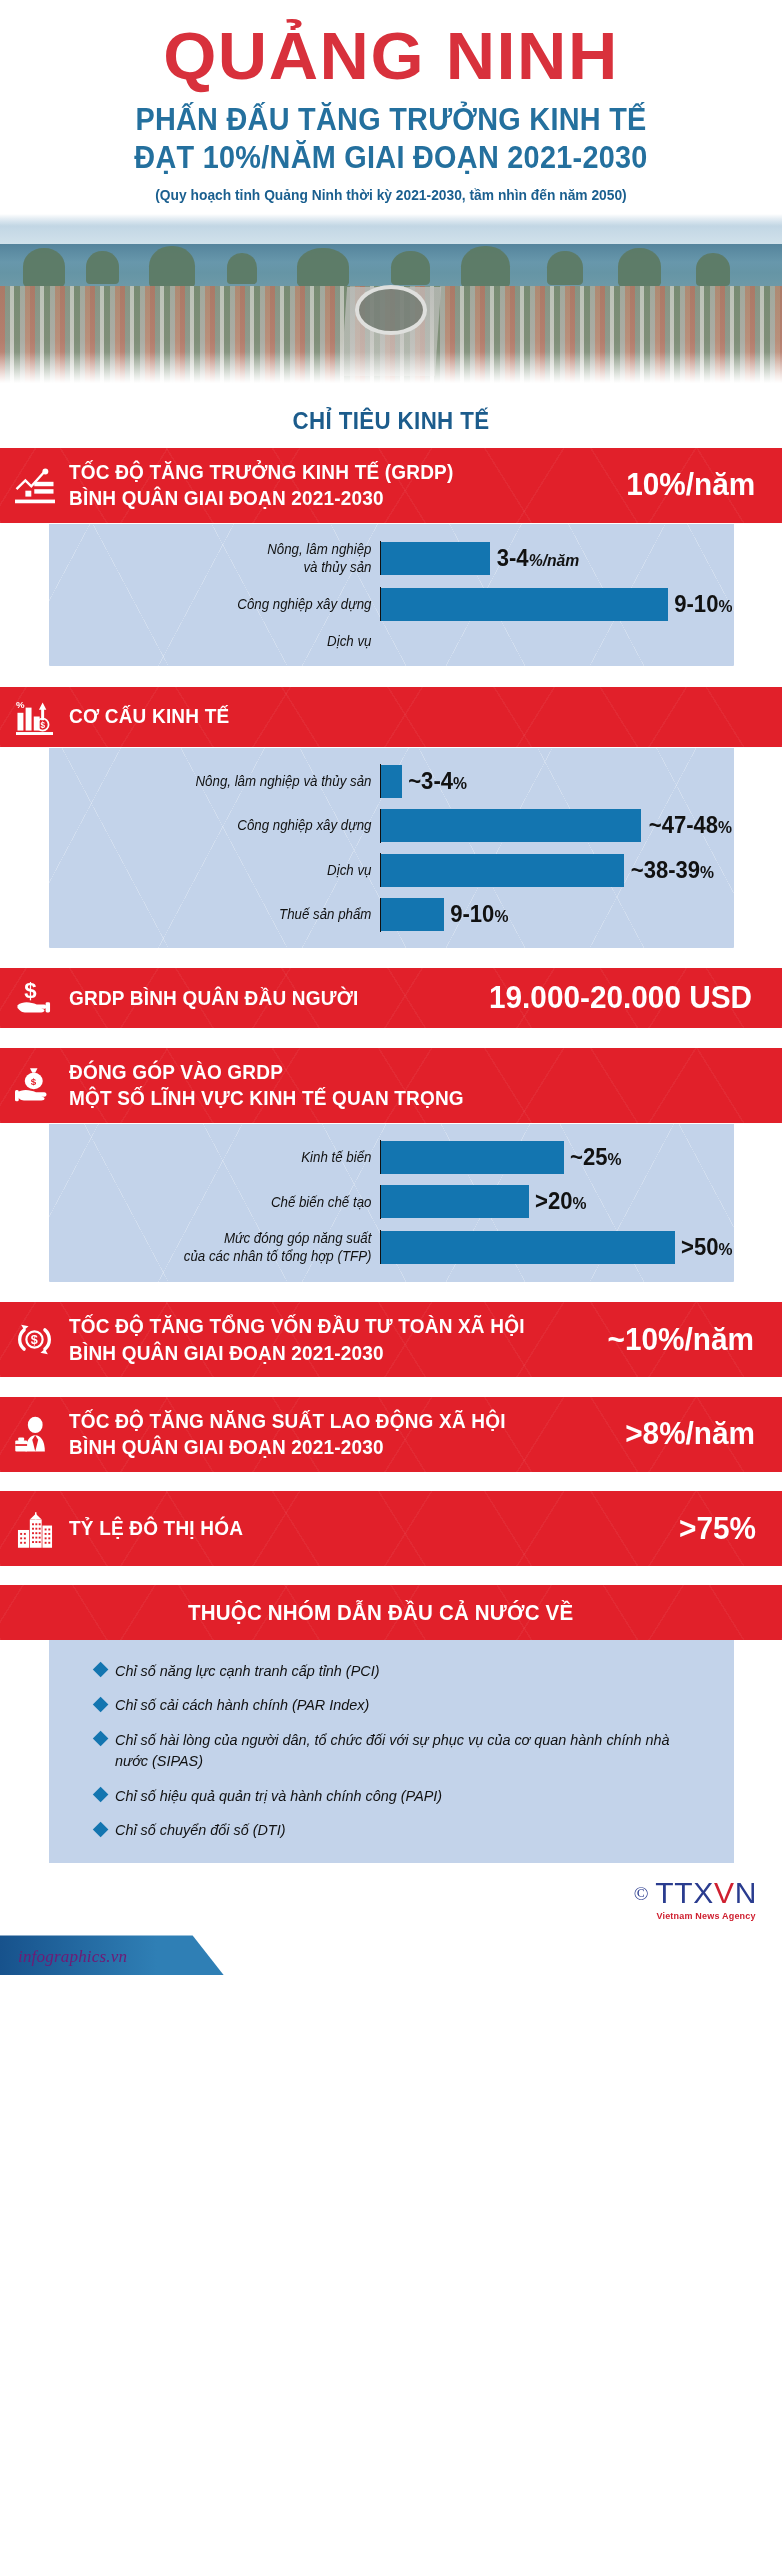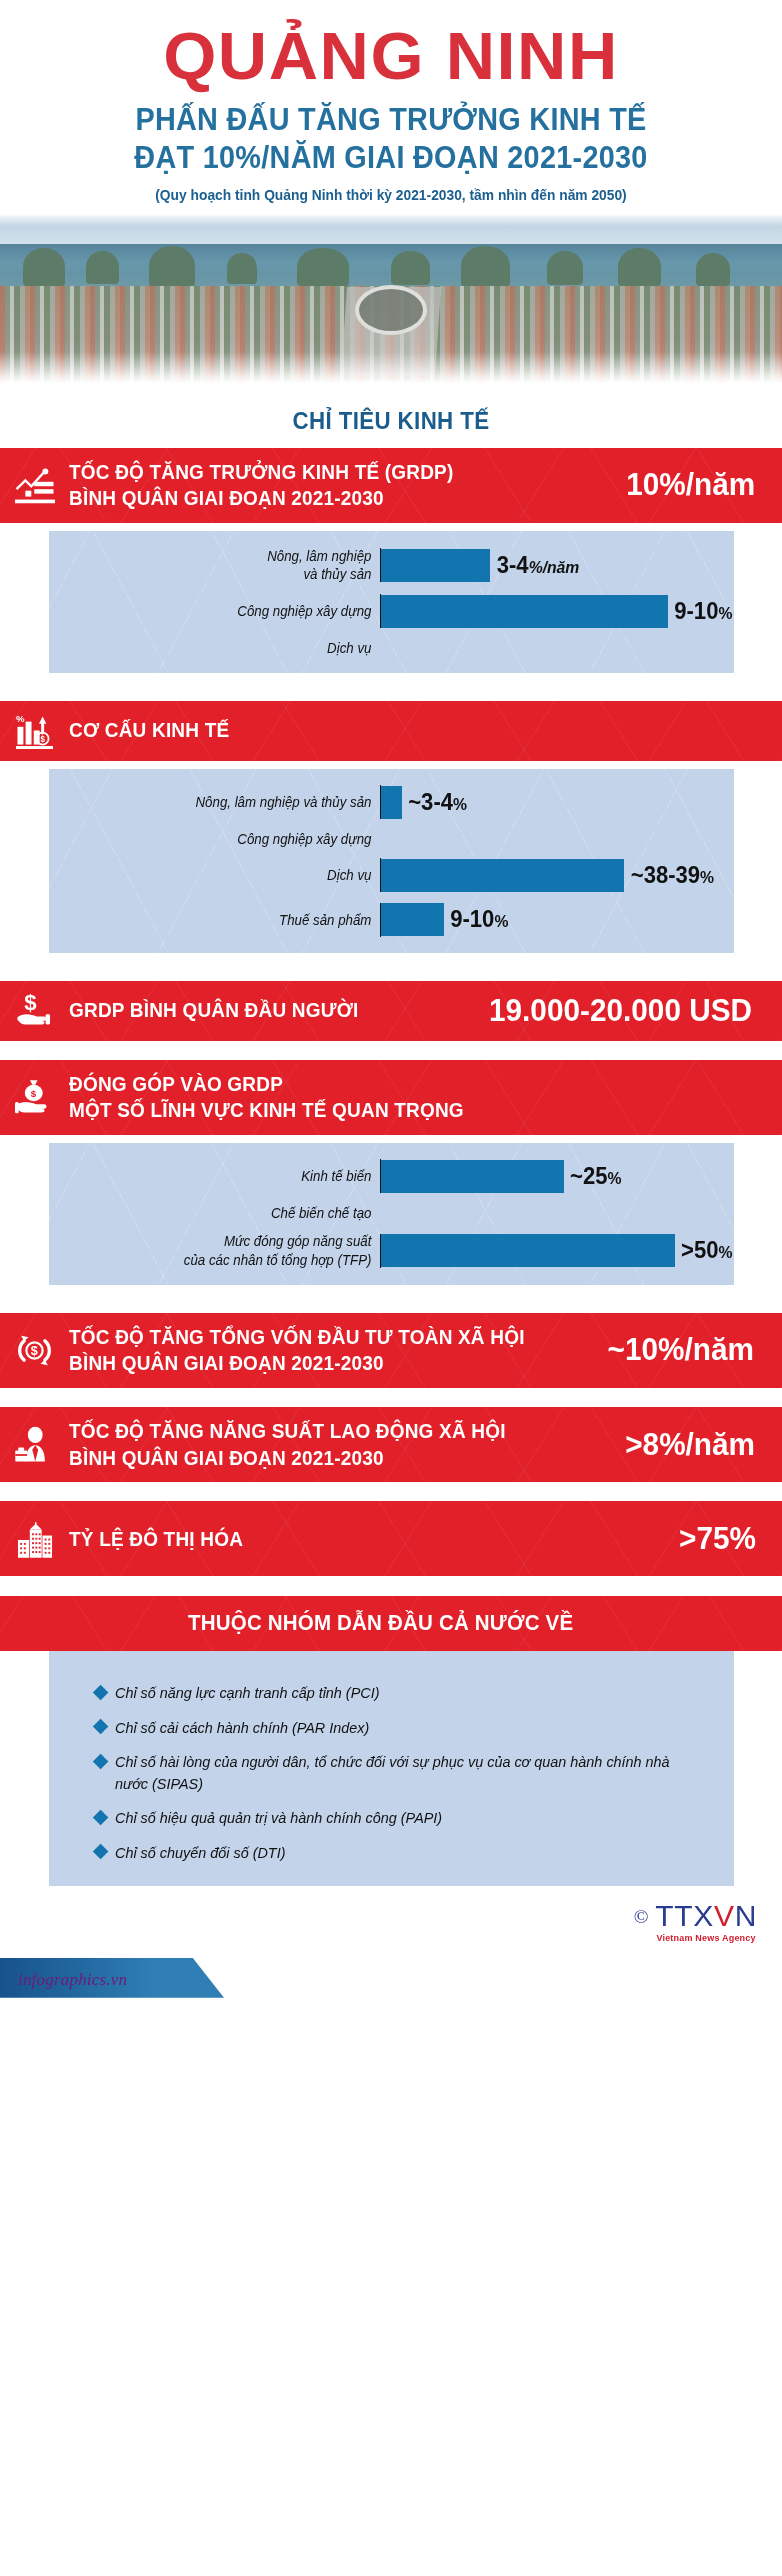--- a/index.html
+++ b/index.html
@@ -165,21 +165,21 @@
   .redbar.center-title{
     justify-content:center;
   }
   .redbar.center-title .lbl{
     flex:none;text-align:center;font-size:21.6px;transform:scaleX(0.95);
   }
 
   
   .panel{
     width:685px;
-    margin:8px auto;
+    margin:1px auto;
     background:#c3d3ea;
     position:relative;
     overflow:hidden;
   }
   .panel .wm2{
     position:absolute;inset:0;
     background:
       repeating-linear-gradient(62deg, rgba(255,255,255,.25) 0 0.7px, rgba(255,255,255,0) 0.7px 105px),
       repeating-linear-gradient(-62deg, rgba(255,255,255,.25) 0 0.7px, rgba(255,255,255,0) 0.7px 127px);
     pointer-events:none;
@@ -236,21 +236,21 @@
   
   .listpanel{
     width:685px;margin:0 auto;background:#c3d3ea;position:relative;overflow:hidden;
     padding:19.4px 0 22.4px 0;
   }
   .li{
     display:flex;
     align-items:flex-start;
     padding:0 12px 0 46px;
     margin-bottom:12.7px;
-    position:relative;z-index:2;margin-top:12px;
+    position:relative;z-index:2;
   }
   .li:last-child{margin-bottom:0;text-align:right;}
   .dia{
     width:11.2px;height:11.2px;min-width:11.2px;
     background:#1375b0;
     transform:rotate(45deg);
     margin:4.5px 9.7px 0 0;
   }
   .litxt{
     font-family:"Liberation Sans Narrow","Liberation Sans",sans-serif;
@@ -423,20 +423,24 @@
         <div class="barwrap">
           <div class="bar" style="width:6%"></div>
           <div class="bval"><span>~3-4</span><span class="u">%</span></div>
         </div>
       </div>
 
       <div class="row">
         <div class="cat">
           <div>Công nghiệp xây dựng</div>
         </div>
+        <div class="barwrap">
+          <div class="bar" style="width:85%"></div>
+          <div class="bval"><span>~47-48</span><span class="u">%</span></div>
+        </div>
       </div>
 
       <div class="row">
         <div class="cat">
           <div>Dịch vụ</div>
         </div>
         <div class="barwrap">
           <div class="bar" style="width:69%"></div>
           <div class="bval"><span>~38-39</span><span class="u">%</span></div>
         </div>
@@ -502,20 +506,24 @@
         </div>
         <div class="barwrap">
           <div class="bar" style="width:52%"></div>
           <div class="bval"><span>~25</span><span class="u">%</span></div>
         </div>
       </div>
 
       <div class="row">
         <div class="cat">
           <div>Chế biến chế tạo</div>
+        </div>
+        <div class="barwrap">
+          <div class="bar" style="width:42%"></div>
+          <div class="bval"><span>&gt;20</span><span class="u">%</span></div>
         </div>
       </div>
 
       <div class="row">
         <div class="cat">
           <div>Mức đóng góp năng suất</div>
           <div>của các nhân tố tổng hợp (TFP)</div>
         </div>
         <div class="barwrap">
           <div class="bar" style="width:88%"></div>

